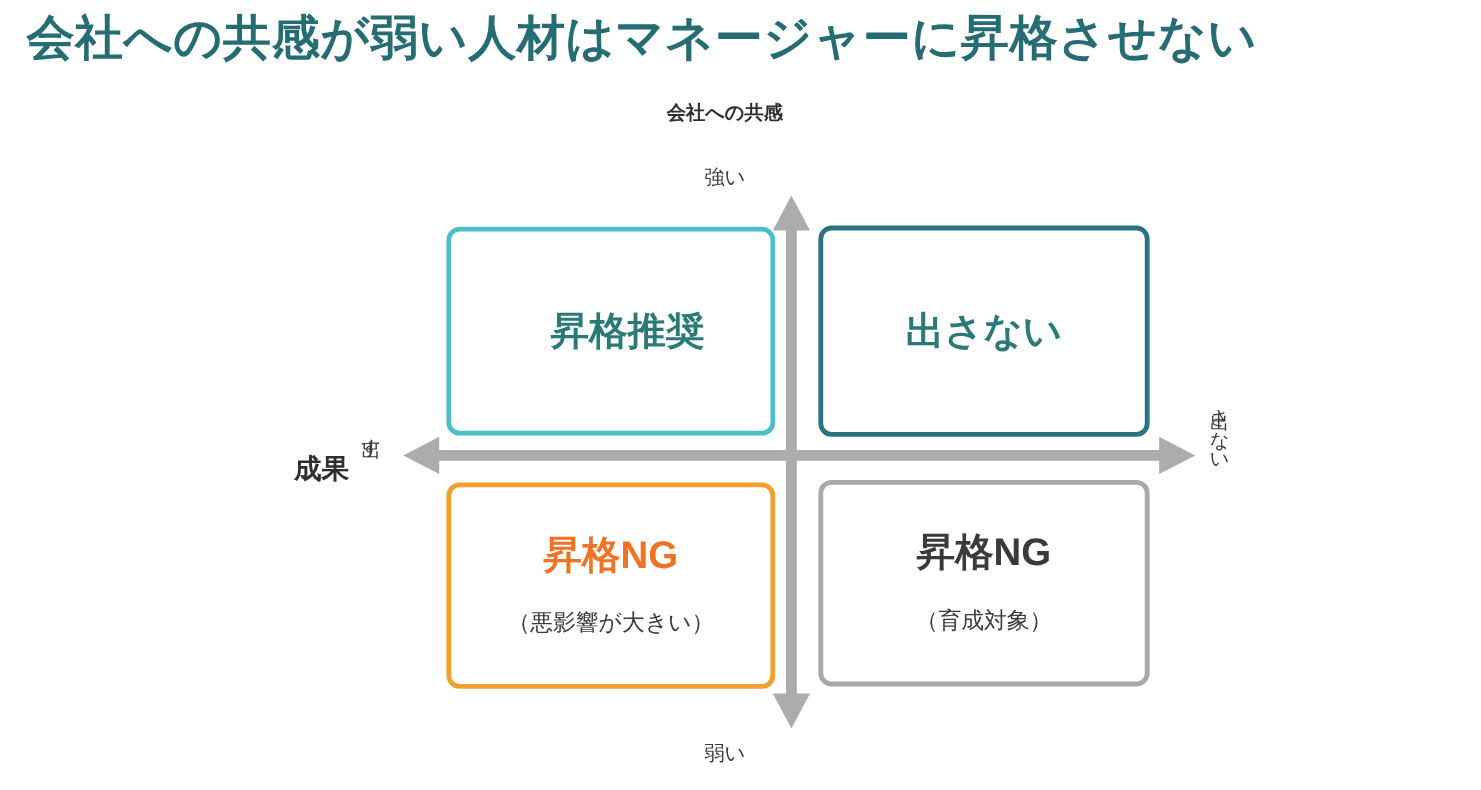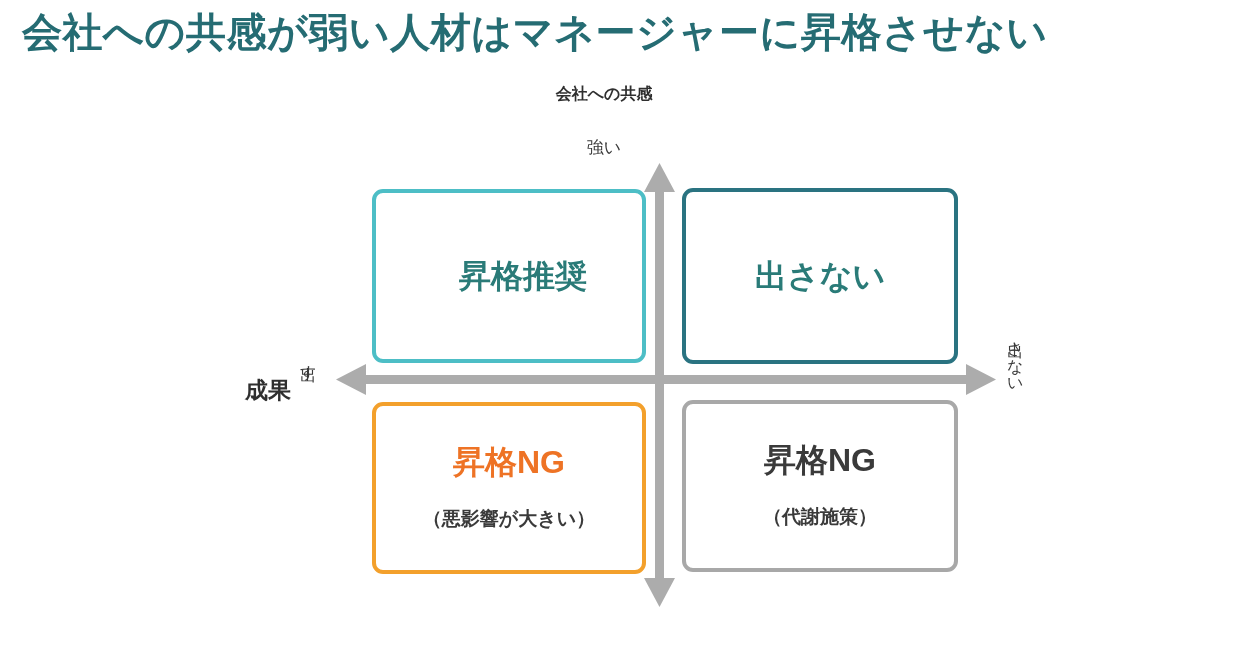--- a/index.html
+++ b/index.html
@@ -126,21 +126,21 @@
     justify-content: center;
   }
   .quad .q-title {
     font-size: 32px;
     font-weight: bold;
     line-height: 1.15;
     white-space: nowrap;
   }
   .quad .q-sub {
     font-size: 19px;
-    font-weight: bold;
+    font-weight: normal;
     color: #3a3a3a;
     margin-top: 26px;
     white-space: nowrap;
   }
 
   #quad-tl {
     left: 372px; top: 189px; width: 274px; height: 174px;
     border-color: #4DBEC6;
     padding-left: 28px;
   }
@@ -183,36 +183,37 @@
 
     <rect x="352" y="375" width="630" height="9" fill="#ACACAC"></rect>
 
     <polygon points="336,379.5 366,364 366,395" fill="#ACACAC"></polygon>
 
     <polygon points="996,379.5 966,364 966,395" fill="#ACACAC"></polygon>
   </svg>
 
   <div class="axis-cap" id="axis-top-title"><span class="inner">会社への共感</span></div>
   <div class="axis-cap" id="axis-top-sub"><span class="inner">強い</span></div>
+  <div class="axis-cap" id="axis-bottom-sub"><span class="inner">弱い</span></div>
 
   <div class="axis-cap" id="axis-left-title">成果</div>
   <div class="axis-cap" id="axis-left-sub">出す</div>
   <div class="axis-cap" id="axis-right-sub">出さない</div>
 
   <div class="quad" id="quad-tl">
     <div class="q-title">昇格推奨</div>
   </div>
 
   <div class="quad" id="quad-tr">
     <div class="q-title">出さない</div>
   </div>
 
   <div class="quad" id="quad-bl">
     <div class="q-title">昇格NG</div>
     <div class="q-sub">（悪影響が大きい）</div>
   </div>
 
   <div class="quad" id="quad-br">
     <div class="q-title">昇格NG</div>
-    <div class="q-sub">（代謝施策）</div>
+    <div class="q-sub">（育成対象）</div>
   </div>
 
 </div>
 
 </body></html>

